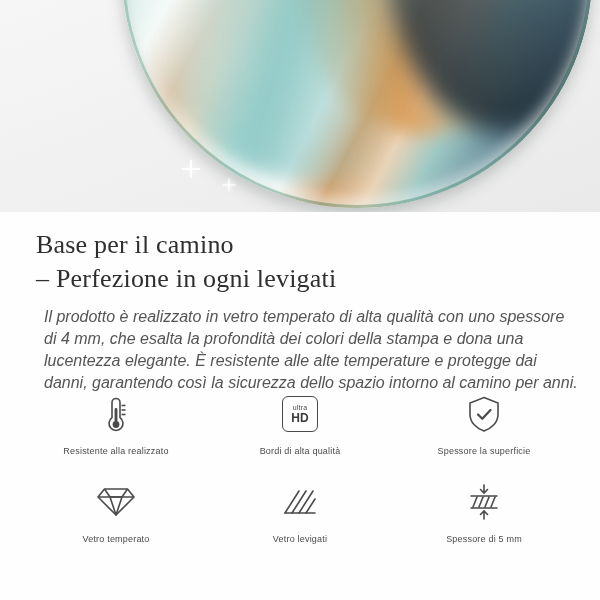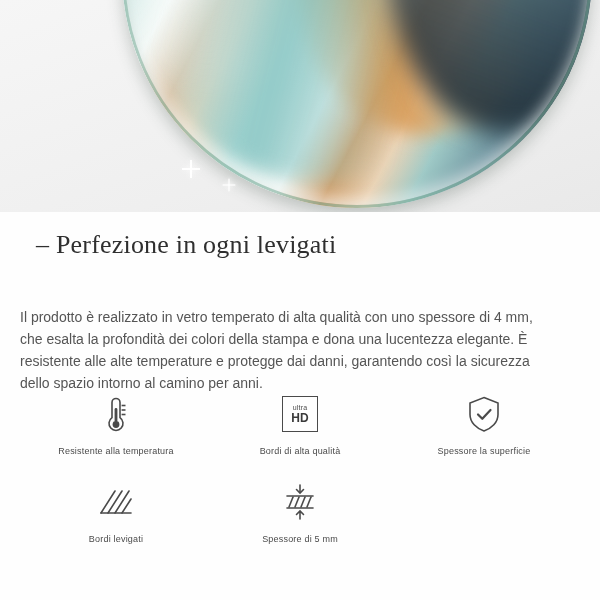--- a/index.html
+++ b/index.html
@@ -144,26 +144,27 @@
     line-height: 34px;
     color: #2f2f2f;
     font-weight: 400;
     letter-spacing: 0.2px;
   }
   .headline .line2 { display: block; }
 
   
   .body-copy {
     position: absolute;
-    left: 20px;
+    left: 44px;
     top: 306px;
     width: 534px;
-    font-size: 14px;
+    font-size: 16px;
     line-height: 22px;
     color: #555555;
+    font-style: italic;
   }
 
   
   .features {
     position: absolute;
     left: 24px;
     top: 392px;
     width: 552px;
     display: grid;
     grid-template-columns: repeat(3, 1fr);
@@ -186,21 +187,21 @@
     margin-top: 10px;
     font-size: 9px;
     color: #4a4a4a;
     text-align: center;
     letter-spacing: 0.2px;
   }
   .ultrahd {
     width: 34px;
     height: 34px;
     border: 1.6px solid #4a4a4a;
-    border-radius: 0;
+    border-radius: 6px;
     display: flex;
     flex-direction: column;
     align-items: center;
     justify-content: center;
     line-height: 1;
   }
   .ultrahd .u1 { font-size: 7px; color: #4a4a4a; letter-spacing: .2px; }
   .ultrahd .u2 { font-size: 12px; font-weight: bold; color: #3a3a3a; margin-top: 1px; }
 </style>
 </head>
@@ -215,39 +216,40 @@
       <div class="swirl2"></div>
       <div class="swirl3"></div>
       <div class="swirl4"></div>
       <div class="disc-edge"></div>
     </div>
     <div class="sparkle s1"></div>
     <div class="sparkle s2"></div>
   </div>
 
   <div class="headline">
+    <span>Base per il camino</span>
     <span class="line2">– Perfezione in ogni levigati</span>
   </div>
 
   <div class="body-copy">Il prodotto è realizzato in vetro temperato di alta qualità con uno spessore di 4 mm, che esalta la profondità dei colori della stampa e dona una lucentezza elegante. È resistente alle alte temperature e protegge dai danni, garantendo così la sicurezza dello spazio intorno al camino per anni.</div>
 
   <div class="features">
 
     <div class="feature">
       <div class="glyph">
         <svg width="26" height="40" viewBox="0 0 26 40" fill="none" stroke="#4a4a4a" stroke-width="1.6">
           <path d="M13 4.5a4 4 0 0 1 4 4v15.2a7 7 0 1 1-8 0V8.5a4 4 0 0 1 4-4z"></path>
           <circle cx="13" cy="30.5" r="3.4" fill="#4a4a4a" stroke="none"></circle>
           <rect x="11.6" y="14" width="2.8" height="14" rx="1.4" fill="#4a4a4a" stroke="none"></rect>
           <line x1="18.6" y1="11.5" x2="22.5" y2="11.5"></line>
           <line x1="18.6" y1="16" x2="22.5" y2="16"></line>
           <line x1="18.6" y1="20.5" x2="22.5" y2="20.5"></line>
         </svg>
       </div>
-      <div class="cap">Resistente alla temperatura</div>
+      <div class="cap">Resistente alla realizzato</div>
     </div>
 
     <div class="feature">
       <div class="glyph">
         <div class="ultrahd">
           <span class="u1">ultra</span>
           <span class="u2">HD</span>
         </div>
       </div>
       <div class="cap">Bordi di alta qualità</div>
@@ -256,32 +258,43 @@
     <div class="feature">
       <div class="glyph">
         <svg width="34" height="40" viewBox="0 0 34 40" fill="none" stroke="#4a4a4a" stroke-width="1.6">
           <path d="M17 3.5 31 9v11.5C31 28.5 24.5 34.5 17 37 9.5 34.5 3 28.5 3 20.5V9z"></path>
           <path d="M11 20.5l4.3 4.3L23.5 16" stroke-width="2.2" stroke-linecap="round" stroke-linejoin="round"></path>
         </svg>
       </div>
       <div class="cap">Spessore la superficie</div>
     </div>
 
+    <div class="feature">
+      <div class="glyph">
+        <svg width="40" height="36" viewBox="0 0 40 36" fill="none" stroke="#4a4a4a" stroke-width="1.6" stroke-linejoin="round">
+          <path d="M8.5 5h23l6.5 8-18 18L2 13z"></path>
+          <path d="M2 13h36"></path>
+          <path d="M8.5 5 14 13l6 18 6-18 5.5-8"></path>
+          <path d="M14 13h12"></path>
+        </svg>
+      </div>
+      <div class="cap">Vetro temperato</div>
+    </div>
 
     <div class="feature">
       <div class="glyph">
         <svg width="38" height="30" viewBox="0 0 38 30" fill="none" stroke="#4a4a4a" stroke-width="1.6" stroke-linecap="round">
           <path d="M4 26 18 4"></path>
           <path d="M11 26 25 4"></path>
           <path d="M18 26 32 4"></path>
           <path d="M25 26 34 12"></path>
           <path d="M4 26h30"></path>
         </svg>
       </div>
-      <div class="cap">Bordi levigati</div>
+      <div class="cap">Vetro levigati</div>
     </div>
 
     <div class="feature">
       <div class="glyph">
         <svg width="40" height="40" viewBox="0 0 40 40" fill="none" stroke="#4a4a4a" stroke-width="1.6" stroke-linecap="round">
           <path d="M20 3v7"></path>
             <path d="M16.5 7.5 20 11l3.5-3.5"></path>
           <path d="M20 37v-7"></path>
             <path d="M16.5 32.5 20 29l3.5 3.5"></path>
           <path d="M7 14h26"></path>

